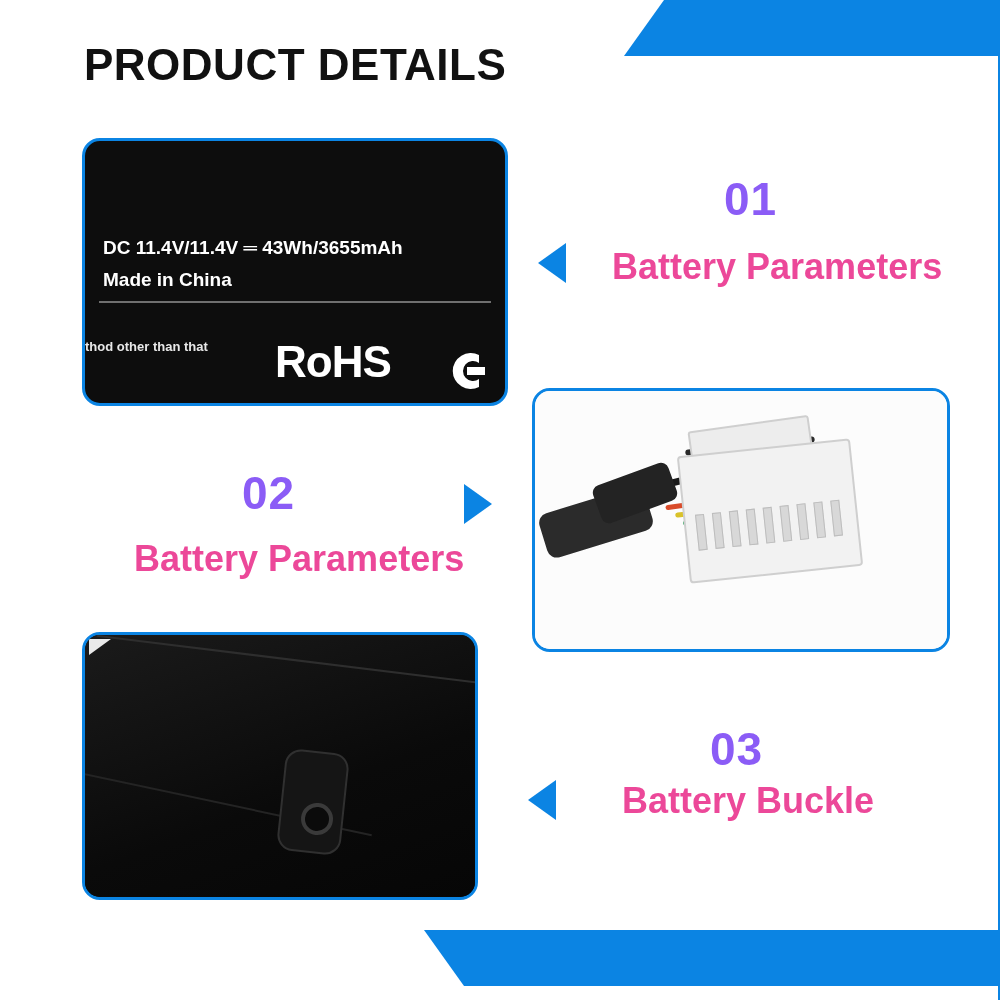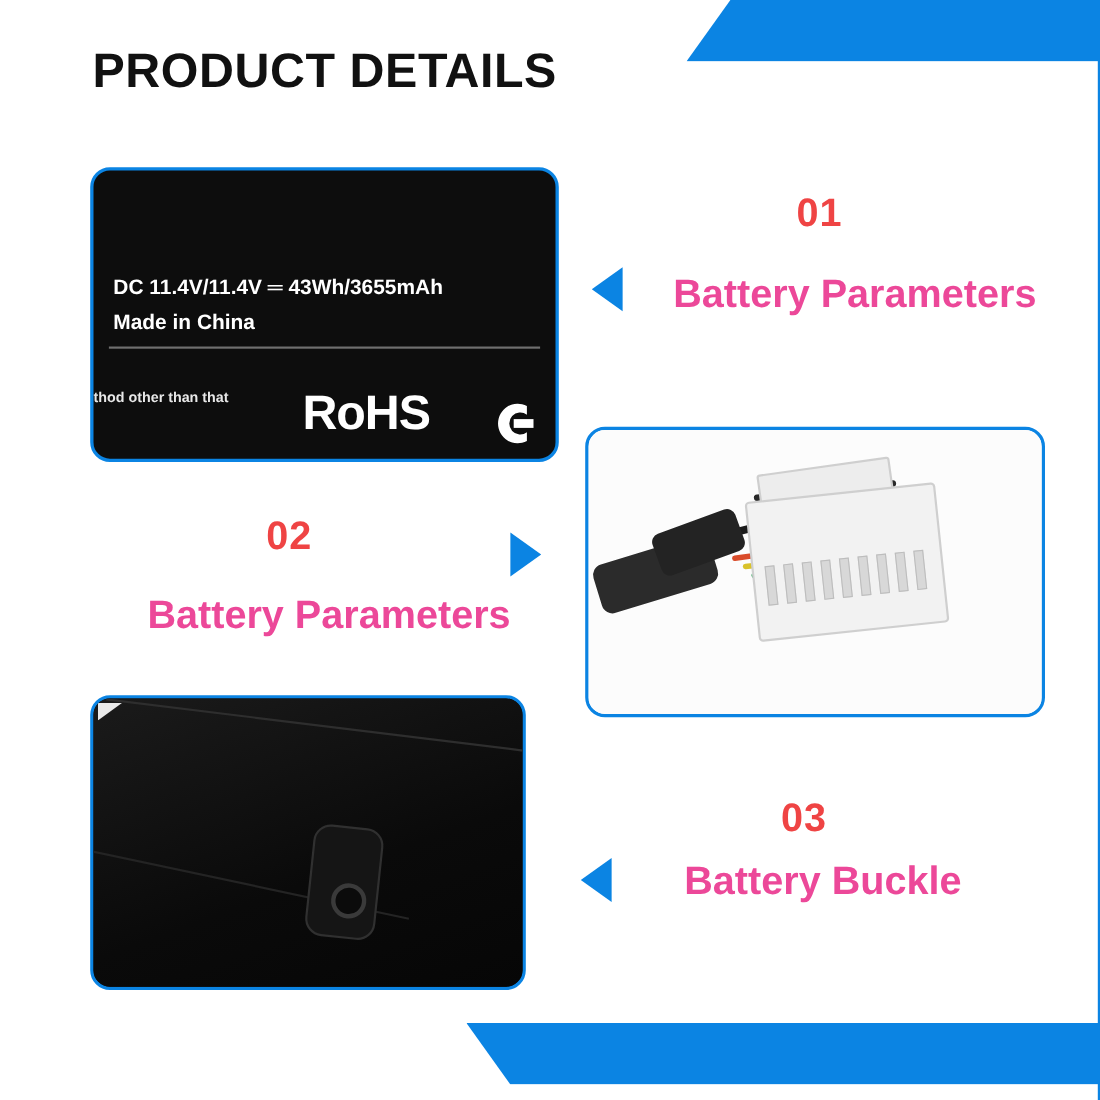--- a/index.html
+++ b/index.html
@@ -51,21 +51,21 @@
   .photo-card{
     position:absolute;
     border:3px solid #0b84e3;
     border-radius:18px;
     overflow:hidden;
     background:#111;
   }
 
   
   #card-label{
-    left:58px;top:152px;width:420px;height:262px;
+    left:58px;top:138px;width:420px;height:262px;
     background:#0d0d0d;
   }
   #card-label .label-line{
     position:absolute;left:14px;right:14px;top:160px;height:2px;background:#6f6f6f;
   }
   #card-label .txt1{
     position:absolute;left:18px;top:96px;
     color:#ffffff;font-size:19px;font-weight:bold;white-space:nowrap;
   }
   #card-label .txt2{
@@ -141,21 +141,21 @@
     transform:rotate(6deg);
   }
   .buckle-corner{
     position:absolute;left:4px;top:4px;width:22px;height:16px;background:#e9e9e9;
     clip-path:polygon(0 0,100% 0,0 100%);
   }
 
   
   .step-num{
     position:absolute;
-    font-size:36px;font-weight:bold;color:#ef4444;letter-spacing:1px;
+    font-size:46px;font-weight:bold;color:#8b5cf6;letter-spacing:1px;
   }
   .step-label{
     position:absolute;
     font-size:36px;font-weight:bold;color:#ec4899;white-space:nowrap;
   }
 
   .tri{
     position:absolute;width:0;height:0;
   }
   .tri-left{

